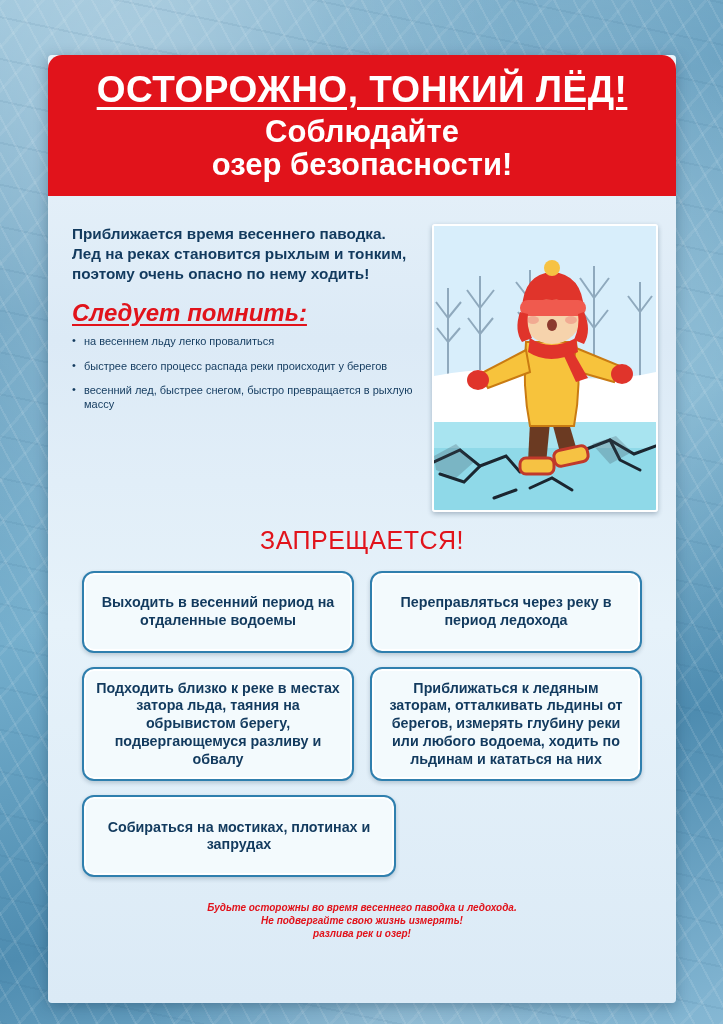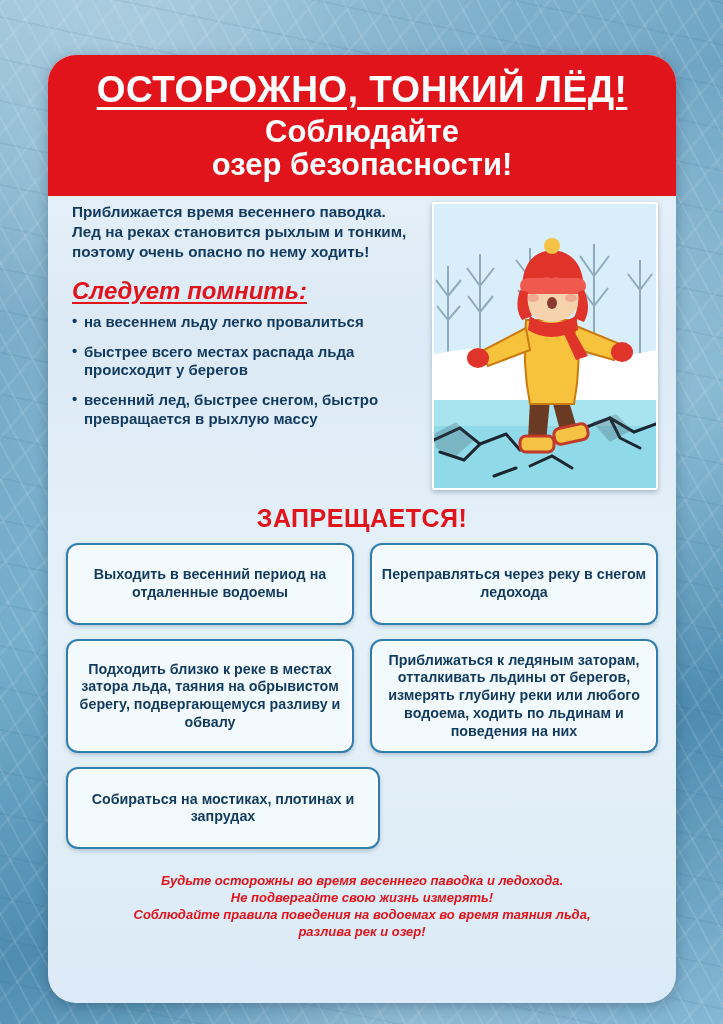--- a/index.html
+++ b/index.html
@@ -34,21 +34,21 @@
       repeating-linear-gradient(12deg, rgba(40,90,125,0.08) 0px, rgba(40,90,125,0.08) 2px, rgba(40,90,125,0) 2px, rgba(40,90,125,0) 41px);
     pointer-events: none;
   }
   .card {
     position: absolute;
     left: 48px;
     top: 55px;
     width: 628px;
     height: 948px;
     background: linear-gradient(180deg, #eaf4fb 0%, #dceaf6 30%, #e6f2fa 60%, #dbeaf6 100%);
-    border-radius: 28px;
+    border-radius: 4px;
     box-shadow: 0 3px 14px rgba(20,50,75,0.35);
     overflow: hidden;
   }
 
   
   .header {
     background: #e1131b;
     padding: 16px 10px 14px 10px;
     text-align: center;
     border-radius: 14px 14px 0 0;
@@ -68,21 +68,21 @@
     margin: 0;
     font-size: 31px;
     line-height: 1.08;
     font-weight: bold;
     color: #ffffff;
   }
 
   
   .intro-row {
     display: flex;
-    padding: 6px 18px 0 18px;
+    padding: 28px 18px 0 18px;
     gap: 14px;
   }
   .intro-text {
     flex: 1 1 auto;
     padding-left: 6px;
   }
   .intro-p {
     margin: 0;
     font-size: 15.3px;
     line-height: 1.33;
@@ -93,23 +93,23 @@
     margin: 14px 0 8px 0;
     font-size: 24px;
     font-style: italic;
     font-weight: bold;
     color: #e1131b;
     text-decoration: underline;
     text-underline-offset: 3px;
   }
   .bullet {
     margin: 0 0 11px 0;
-    font-size: 15px;
+    font-size: 11px;
     line-height: 1.26;
-    font-weight: bold;
+    font-weight: normal;
     color: #123a5e;
     position: relative;
     padding-left: 12px;
   }
   .bullet::before {
     content: "•";
     position: absolute;
     left: 0;
     top: -1px;
     color: #123a5e;
@@ -122,28 +122,28 @@
     border: 2px solid #ffffff;
     border-radius: 3px;
     box-shadow: 0 2px 5px rgba(20,50,75,0.3);
     overflow: hidden;
     flex: 0 0 auto;
   }
 
   
   .forbid-title {
     text-align: center;
-    margin: 14px 0 10px 0;
+    margin: 14px 0 16px 0;
     font-size: 25px;
-    font-weight: bold;
+    font-weight: normal;
     color: #e1131b;
     letter-spacing: 0.5px;
   }
   .boxes {
-    padding: 0 18px;
+    padding: 0 34px;
   }
   .box-row {
     display: flex;
     gap: 16px;
     margin-bottom: 14px;
     align-items: stretch;
   }
   .box {
     flex: 1 1 0;
     background: #f3fafd;
@@ -164,21 +164,21 @@
   .box-row.centered {
   }
   .box.narrow {
     flex: 0 0 292px;
   }
 
   
   .footer {
     text-align: center;
     padding: 10px 16px 14px 16px;
-    font-size: 13px;
+    font-size: 10px;
     line-height: 1.3;
     font-weight: bold;
     font-style: italic;
     color: #e1131b;
   }
   .footer div { margin: 0; }
 </style>
 </head>
 <body>
 
@@ -193,21 +193,21 @@
         <span>Соблюдайте</span><br>
         <span>озер безопасности!</span>
       </h2>
     </div>
 
     <div class="intro-row">
       <div class="intro-text">
         <p class="intro-p">Приближается время весеннего паводка. Лед на реках становится рыхлым и тонким, поэтому очень опасно по нему ходить!</p>
         <div class="sub-head">Следует помнить:</div>
         <div class="bullet">на весеннем льду легко провалиться</div>
-        <div class="bullet">быстрее всего местах распада льда происходит у берегов</div>
+        <div class="bullet">быстрее всего процесс распада реки происходит у берегов</div>
         <div class="bullet">весенний лед, быстрее снегом, быстро превращается в рыхлую массу</div>
       </div>
 
       <div class="illustration">
         <svg viewBox="0 0 222 284" width="222" height="284" preserveAspectRatio="none">
 
           <rect x="0" y="0" width="222" height="284" fill="#cfe9f7"></rect>
           <rect x="0" y="0" width="222" height="150" fill="#d8eefb"></rect>
 
           <g stroke="#8fa9bd" stroke-width="2" fill="none">
@@ -267,32 +267,31 @@
           <path d="M150 86 Q158 104 150 118 L140 114 Q146 100 144 88 Z" fill="#e0342b"></path>
         </svg>
       </div>
     </div>
 
     <div class="forbid-title">ЗАПРЕЩАЕТСЯ!</div>
 
     <div class="boxes">
       <div class="box-row">
         <div class="box">Выходить в весенний период на отдаленные водоемы</div>
-        <div class="box">Переправляться через реку в снегом ледохода</div>
+        <div class="box">Переправляться через реку в период ледохода</div>
       </div>
       <div class="box-row">
         <div class="box">Подходить близко к реке в местах затора льда, таяния на обрывистом берегу, подвергающемуся разливу и обвалу</div>
-        <div class="box">Приближаться к ледяным заторам, отталкивать льдины от берегов, измерять глубину реки или любого водоема, ходить по льдинам и поведения на них</div>
+        <div class="box">Приближаться к ледяным заторам, отталкивать льдины от берегов, измерять глубину реки или любого водоема, ходить по льдинам и кататься на них</div>
       </div>
       <div class="box-row centered">
         <div class="box narrow">Собираться на мостиках, плотинах и запрудах</div>
       </div>
     </div>
 
     <div class="footer">
       <div>Будьте осторожны во время весеннего паводка и ледохода.</div>
       <div>Не подвергайте свою жизнь измерять!</div>
-      <div>Соблюдайте правила поведения на водоемах во время таяния льда,</div>
       <div>разлива рек и озер!</div>
     </div>
 
   </div>
 </div>
 
 </body></html>

